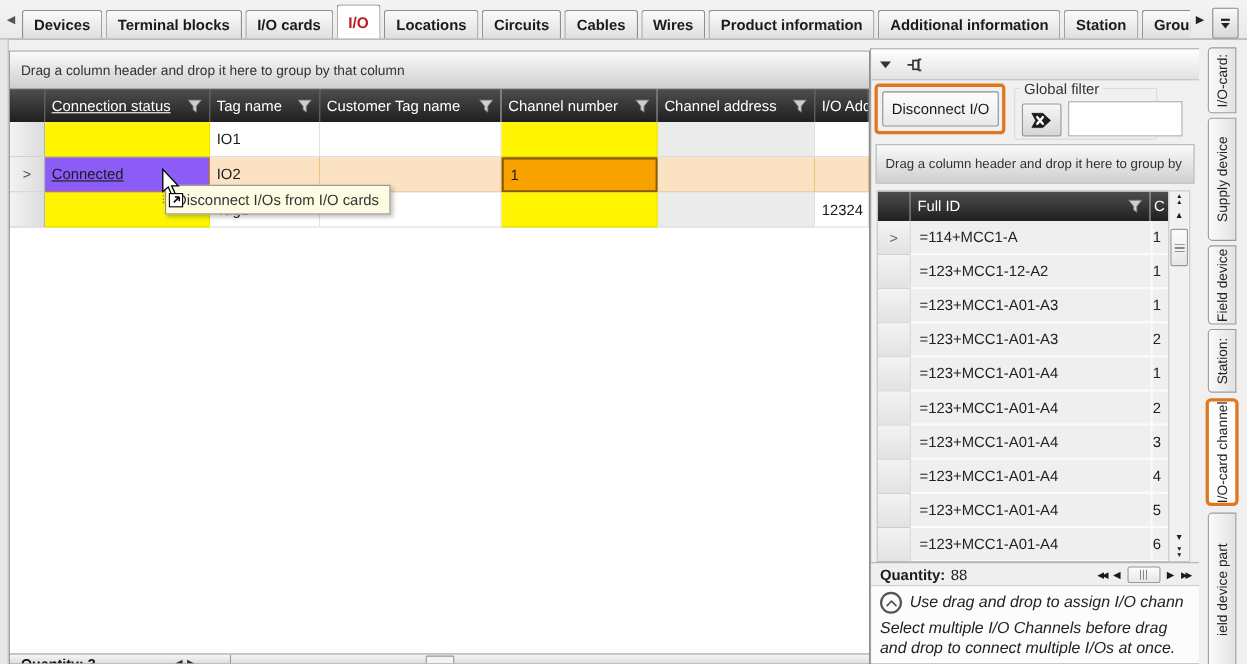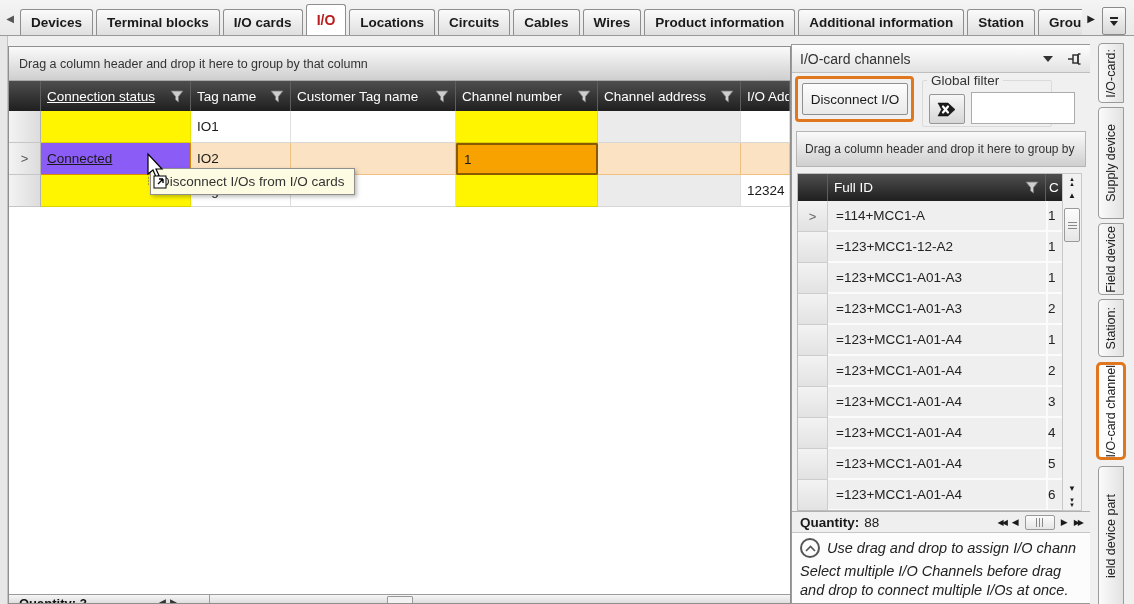--- a/index.html
+++ b/index.html
@@ -264,21 +264,20 @@
     <g>
       <rect x="14" y="24" width="12" height="12" fill="#ffffff" stroke="#000" stroke-width="1"></rect>
       <path d="M18 32 L23 27 M23 27 h-4 M23 27 v4" stroke="#000" stroke-width="1.4" fill="none"></path>
       <path d="M8 26 h2 M8 29 h2 M8 32 h2" stroke="#555" stroke-width="1" stroke-dasharray="1 1"></path>
     </g>
   </svg>
 </div>
 
 <div class="panel">
   <div class="ptitle">
-    <span class="ptext">I/O-card channels</span>
     <span class="pcaret"></span>
     <svg width="15" height="14" viewBox="0 0 15 14">
       <path d="M1 7 H6" stroke="#333" stroke-width="1.5" fill="none"></path>
       <rect x="6" y="3" width="5" height="8" fill="none" stroke="#333" stroke-width="1.5"></rect>
       <path d="M11 2 V12" stroke="#333" stroke-width="1.5"></path>
       <path d="M11 2 h2.5 M11 12 h2.5" stroke="#333" stroke-width="1.5"></path>
     </svg>
   </div>
 
   <div class="toolrow">

